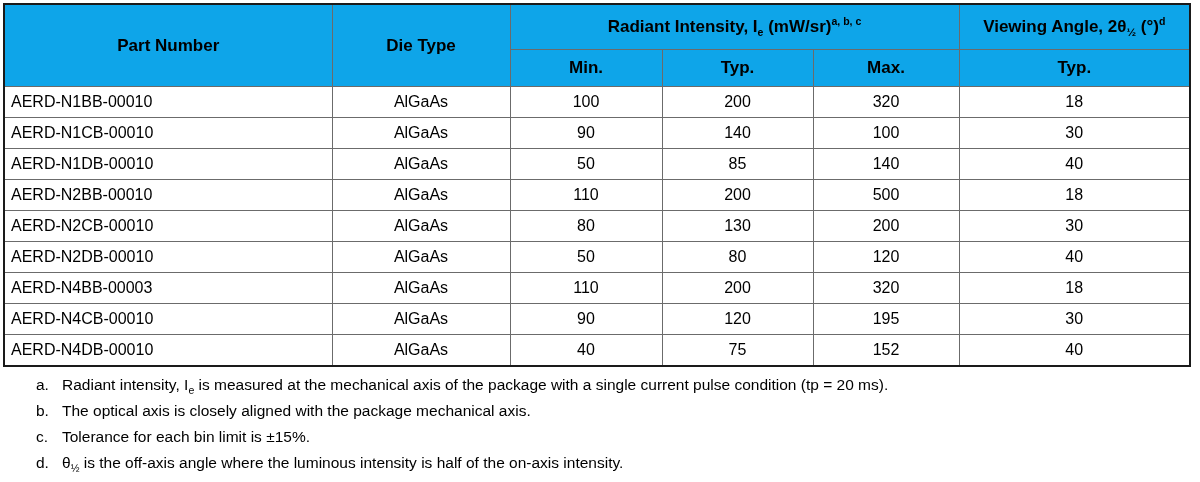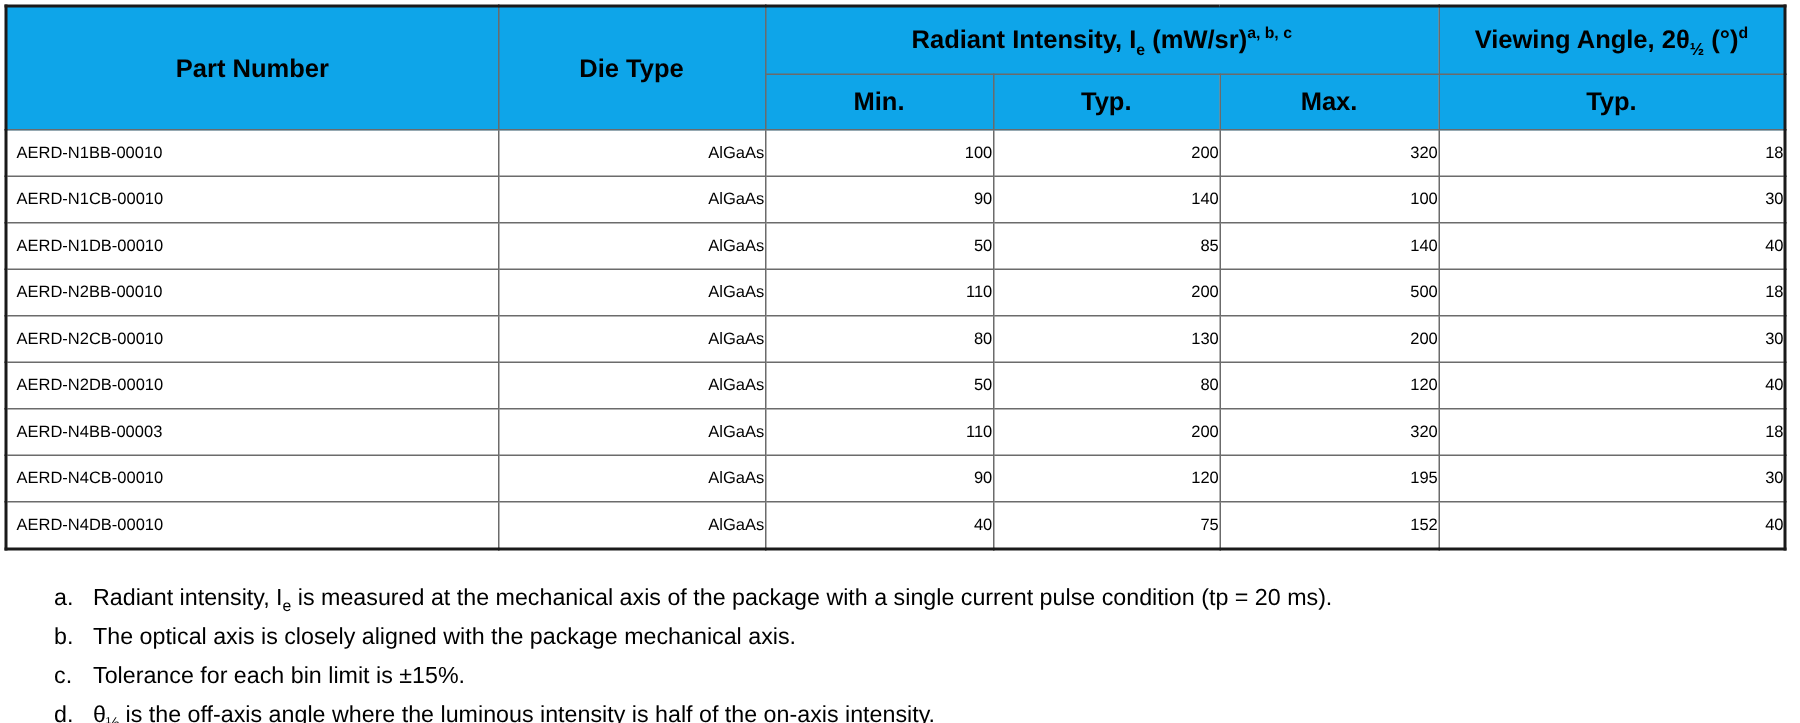--- a/index.html
+++ b/index.html
@@ -52,31 +52,31 @@
   }
   .hdr-sub {
     height: 36px;
   }
   .hdr-tall {
     height: 80px;
   }
 
   td {
     height: 30px;
-    font-size: 11px;
+    font-size: 16px;
     vertical-align: middle;
     background: #ffffff;
     border-color: #5a5a5a;
   }
   td.part {
     text-align: left;
     padding-left: 6px;
   }
   td.ctr {
-    text-align: right;
+    text-align: center;
   }
 
   
   .c-part  { width: 328px; }
   .c-die   { width: 178px; }
   .c-min   { width: 152px; }
   .c-typ   { width: 151px; }
   .c-max   { width: 146px; }
   .c-view  { width: 231px; }
 
@@ -110,21 +110,20 @@
     line-height: 26px;
     height: 26px;
     white-space: nowrap;
   }
   .note-mark {
     width: 26px;
     flex: 0 0 26px;
   }
   .note-text {
     flex: 1 1 auto;
-    margin-top: 14px;
   }
 </style>
 </head>
 <body>
 
 <div class="page">
 
   <table class="spec-table">
     <colgroup>
       <col class="c-part">

